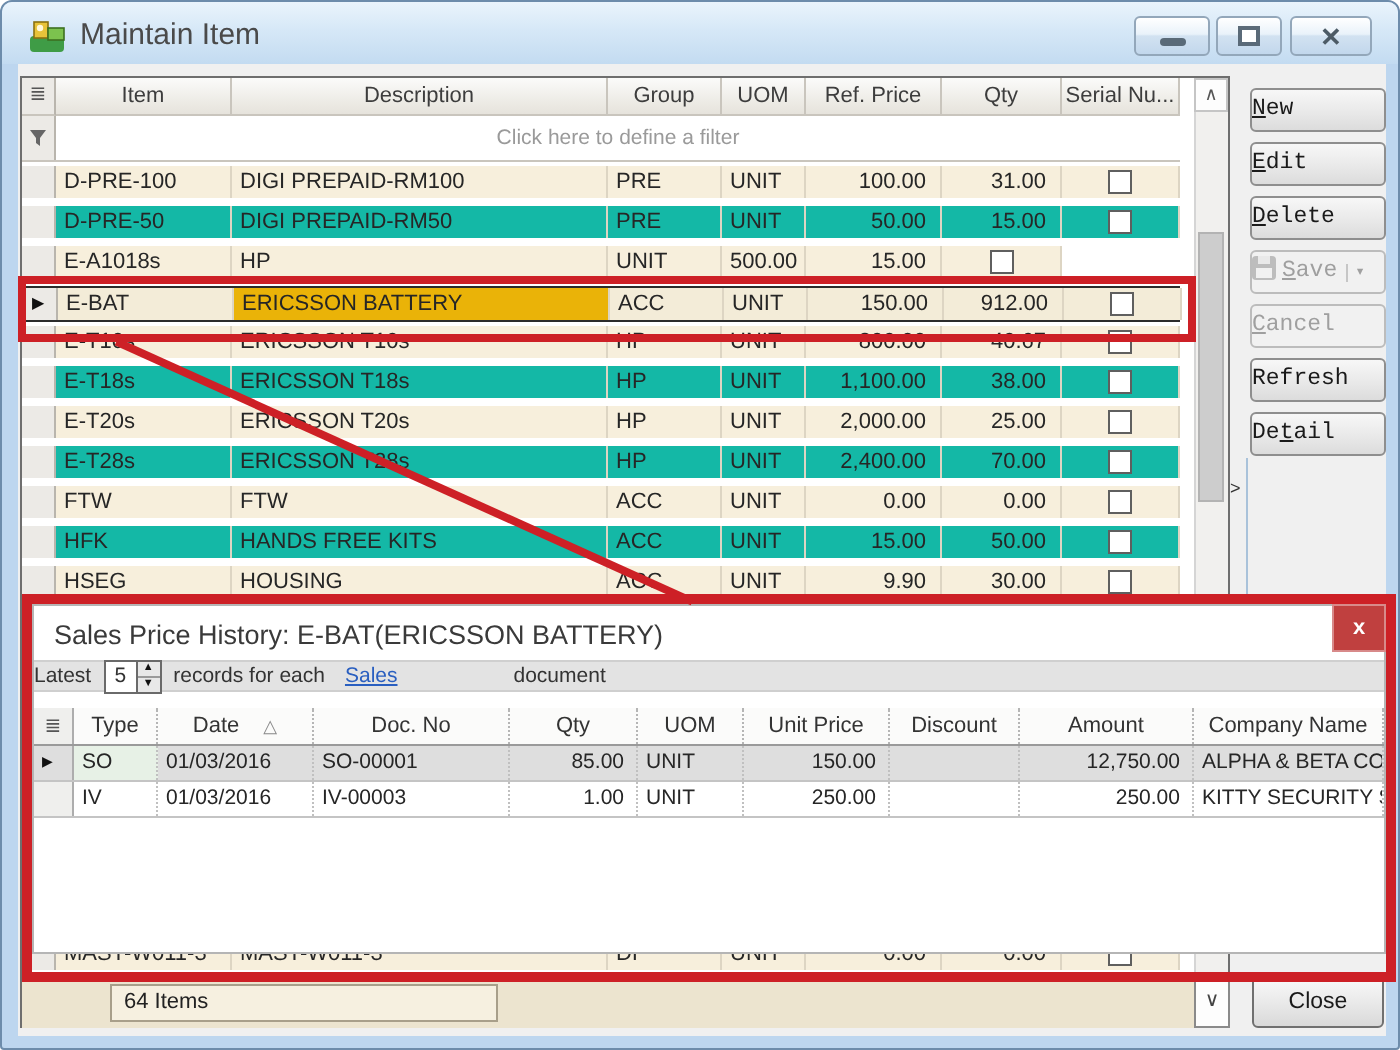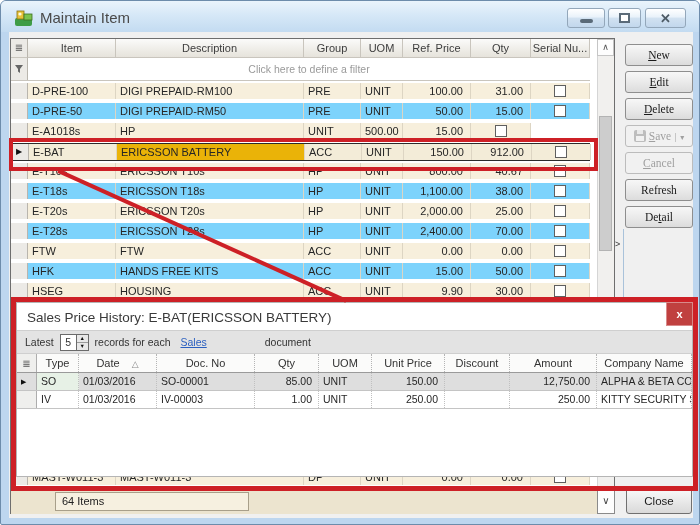--- a/index.html
+++ b/index.html
@@ -33,21 +33,21 @@
         border-bottom:1px solid #c9c5bd; text-align:center; line-height:18px; color:#3d3d3d;
         overflow:hidden; white-space:nowrap; }
   .filterrow { position:absolute; left:0; top:19px; width:579px; height:23px; display:grid;
                grid-template-columns:17px 1fr; border-bottom:1px solid #c9c5bd; background:#fff; }
   .filterrow .fcell { text-align:center; line-height:22px; color:#9a9a9a; font-size:10.5px; }
   .rhc { background:#eceae6; border-right:1px solid #b9b5ad; display:flex; align-items:center; justify-content:center; }
   .mrow { height:18px; border-bottom:2px solid #fff; }
   .mrow .mc { border-right:1px solid #ddd5c3; padding:0 4px; line-height:17px;
               overflow:hidden; white-space:nowrap; }
   .mrow.even .mc { background:#f7efdc; }
-  .mrow.odd  .mc { background:#7dd3fc; }
+  .mrow.odd  .mc { background:#14b8a6; }
   .mc.num { text-align:right; padding-right:7px; }
   .mc.rh { background:#eceae6 !important; border-right:1px solid #b9b5ad; padding:0; position:relative; }
   .mrow.selrow { border:1px solid #2b2b2b; }
   .mrow.selrow .mc { background:#f3ecd8; }
   .mrow.selrow .mc.desc { background:#eab308; }
   .rowmark { position:absolute; left:4px; top:4px; font-size:8px; color:#111; line-height:1; }
   .cbc { display:flex; align-items:center; justify-content:center; background:inherit; }
   .cb { width:12px; height:12px; background:#fff; border:1px solid #5f5f5f; display:inline-block; }
 
   
@@ -63,38 +63,38 @@
   .panel-arrow { position:absolute; left:614px; top:238px; font-size:9px; color:#333; }
 
   
   .statusbar { position:absolute; left:10px; top:486px; width:586px; height:27px; background:#ece4cf; border-top:1px solid #8a8a8a; }
   .statusbox { position:absolute; left:44px; top:4px; width:194px; height:19px; background:#f6f0e0;
                border:1px solid #a89f8a; line-height:17px; padding-left:6px; color:#222; }
 
   
   .btn { position:absolute; left:624px; width:68px; height:22px; border:1px solid #8e8e8e; border-radius:3px;
          background:linear-gradient(180deg,#f7f7f7,#e9e9e9 55%,#dcdcdc); font-size:11.5px; color:#1a1a1a;
-         text-align:center; line-height:20px; font-family:Liberation Serif, serif; }
+         text-align:left; line-height:20px; font-family:Liberation Mono, monospace; }
   .btn.disabled { border-color:#bcbcbc; background:#f1f1f1; color:#9f9f9f; }
   .mn { text-decoration:underline; }
   .btn-close { position:absolute; left:625px; top:487px; width:66px; height:26px; border:1px solid #707070; border-radius:3px;
                background:linear-gradient(180deg,#f9f9f9,#e8e8e8 55%,#d9d9d9); font-size:11.5px; color:#1a1a1a;
                text-align:center; line-height:24px; }
   .floppy { width:12px; height:12px; background:#bdbdbd; border-radius:2px; position:relative; display:inline-block;
             vertical-align:-2px; margin-right:3px; }
   .floppy::before { content:""; position:absolute; left:3px; top:0; width:6px; height:4px; background:#e9e9e9; }
   .floppy::after { content:""; position:absolute; left:2px; bottom:1px; width:8px; height:5px; background:#f1f1f1; }
   .savedrop { border-left:1px solid #c6c6c6; padding-left:4px; margin-left:4px; font-size:8px; color:#a0a0a0; }
 
   
   .popup { position:absolute; left:15px; top:301px; width:677px; height:175px; background:#fff; border:1px solid #b5b5b5; z-index:20; }
   .pop-title { position:absolute; left:10px; top:7px; font-size:13.5px; color:#3a3a3a; }
-  .pop-toolbar { position:absolute; left:0; top:27px; width:675px; height:24px; background:#e3e3e3;
+  .pop-toolbar { position:absolute; left:0; top:27px; width:675px; height:16px; background:#e3e3e3;
                  border-top:1px solid #cfcfcf; border-bottom:1px solid #cfcfcf;
-                 display:flex; align-items:center; padding-left:8px; font-size:10.5px; color:#333; }
+                 display:flex; align-items:center; font-size:10.5px; color:#333; }
   .spinbox { display:inline-flex; margin:0 6px; border:1px solid #6a6a6a; background:#fff; height:17px; }
   .spinval { width:15px; text-align:center; line-height:15px; }
   .spinbtns { display:flex; flex-direction:column; border-left:1px solid #6a6a6a; }
   .spinbtns span { font-size:5.5px; line-height:7px; width:11px; text-align:center; color:#111; background:#e8e8e8; }
   .spinbtns .su { border-bottom:1px solid #9a9a9a; }
   .doclink { color:#2a5fc0; font-weight:normal; text-decoration:underline; margin-left:10px; }
   .doclabel { margin-left:58px; }
   .prow, .phead { position:absolute; left:0; width:675px; display:grid;
                   grid-template-columns:20px 42px 78px 98px 64px 53px 73px 65px 87px 1fr; }
   .phead { top:51px; height:19px; background:#fbfbfa; border-bottom:1px solid #9a9a9a; }

